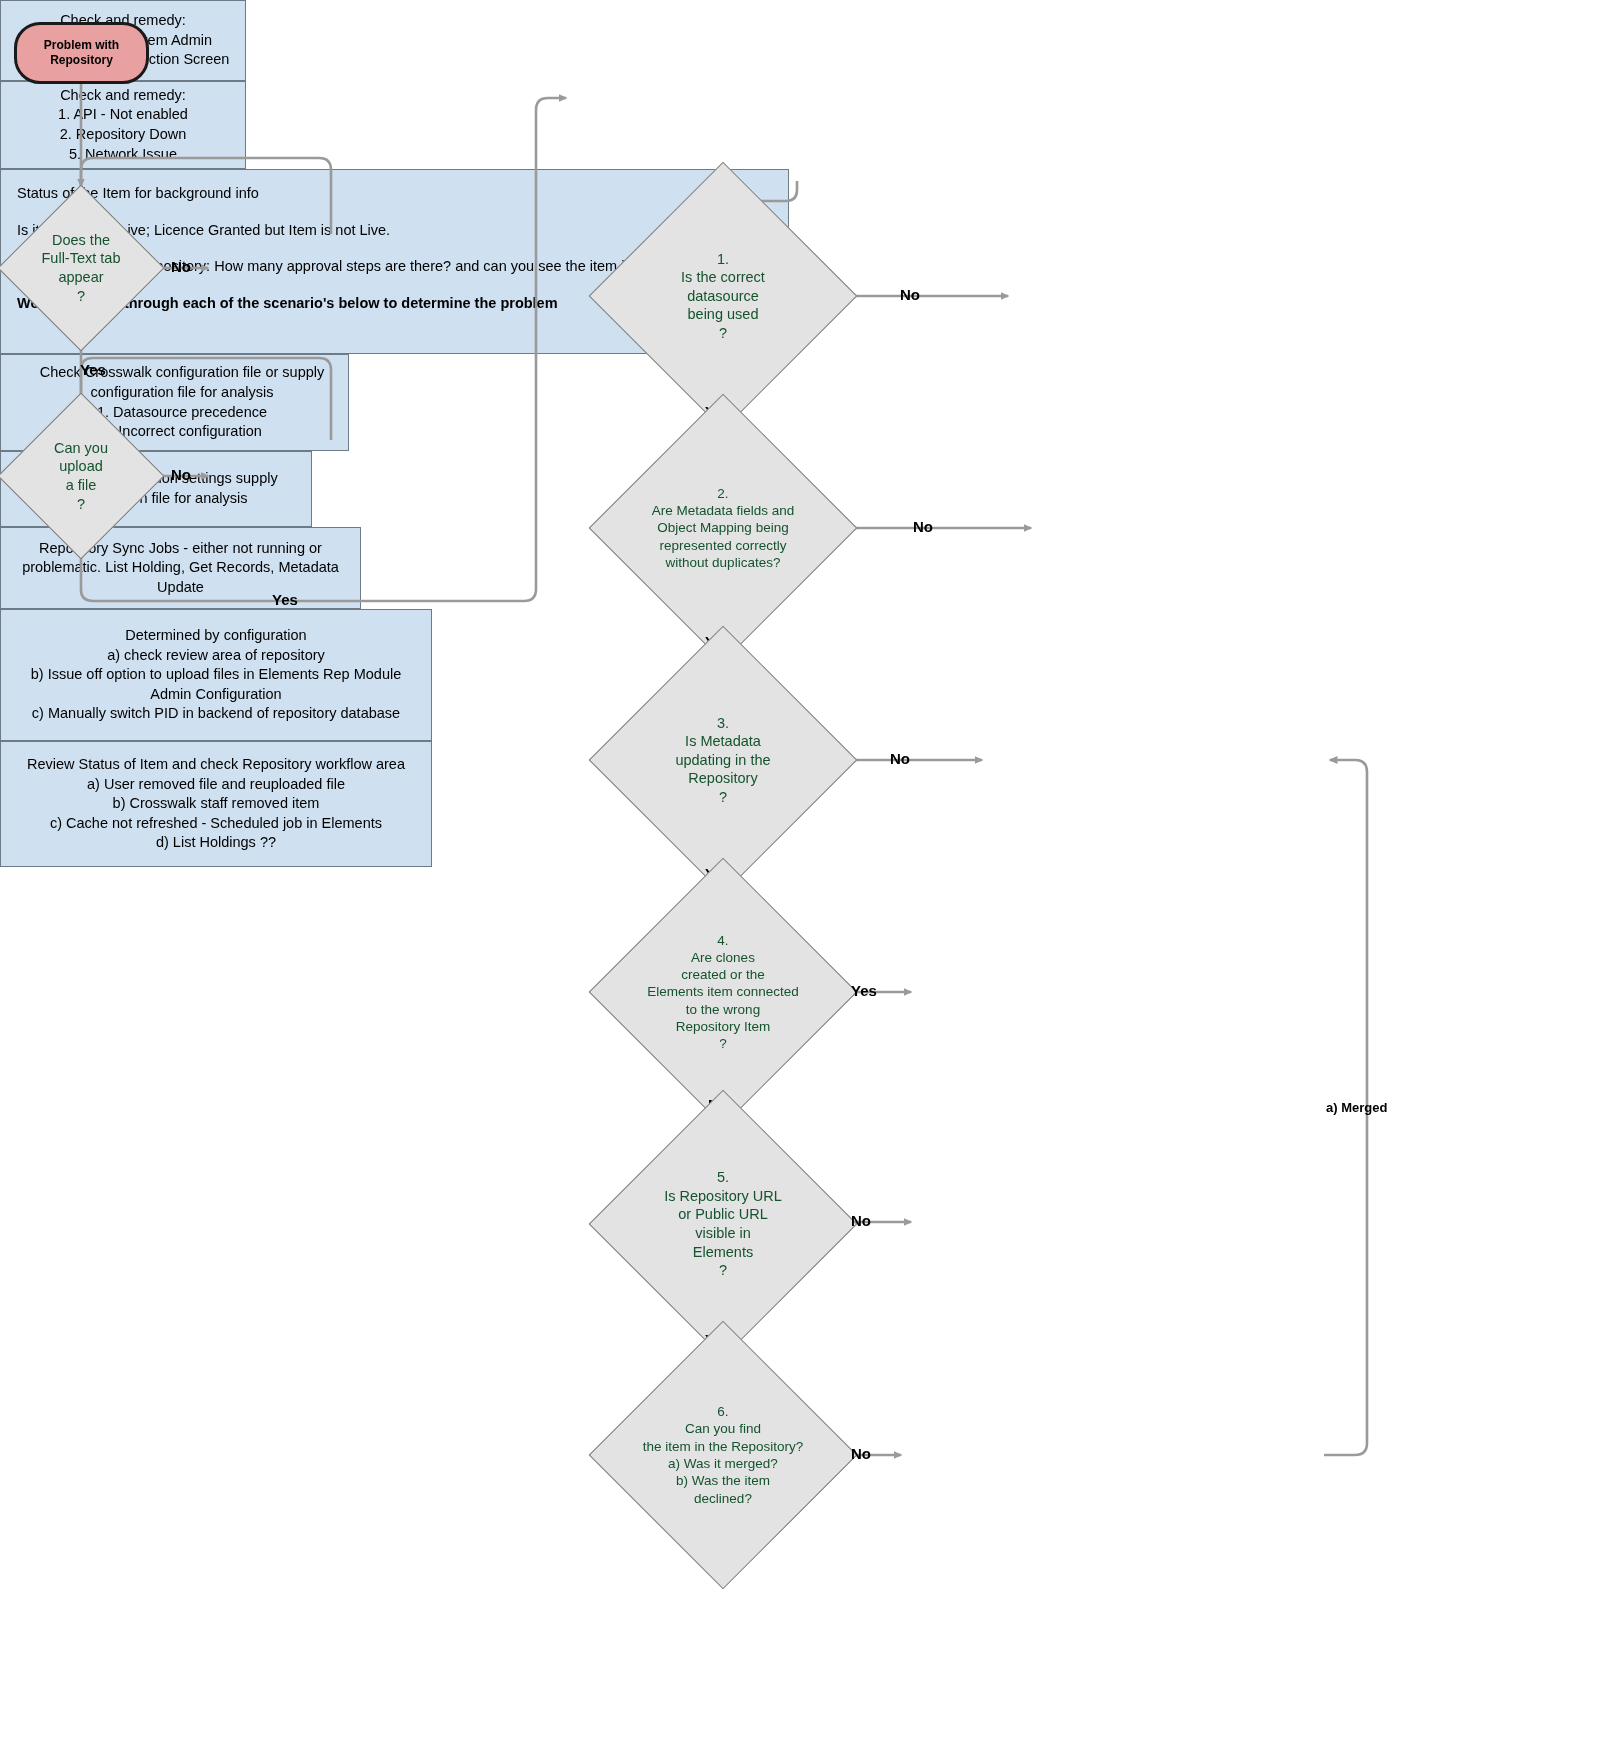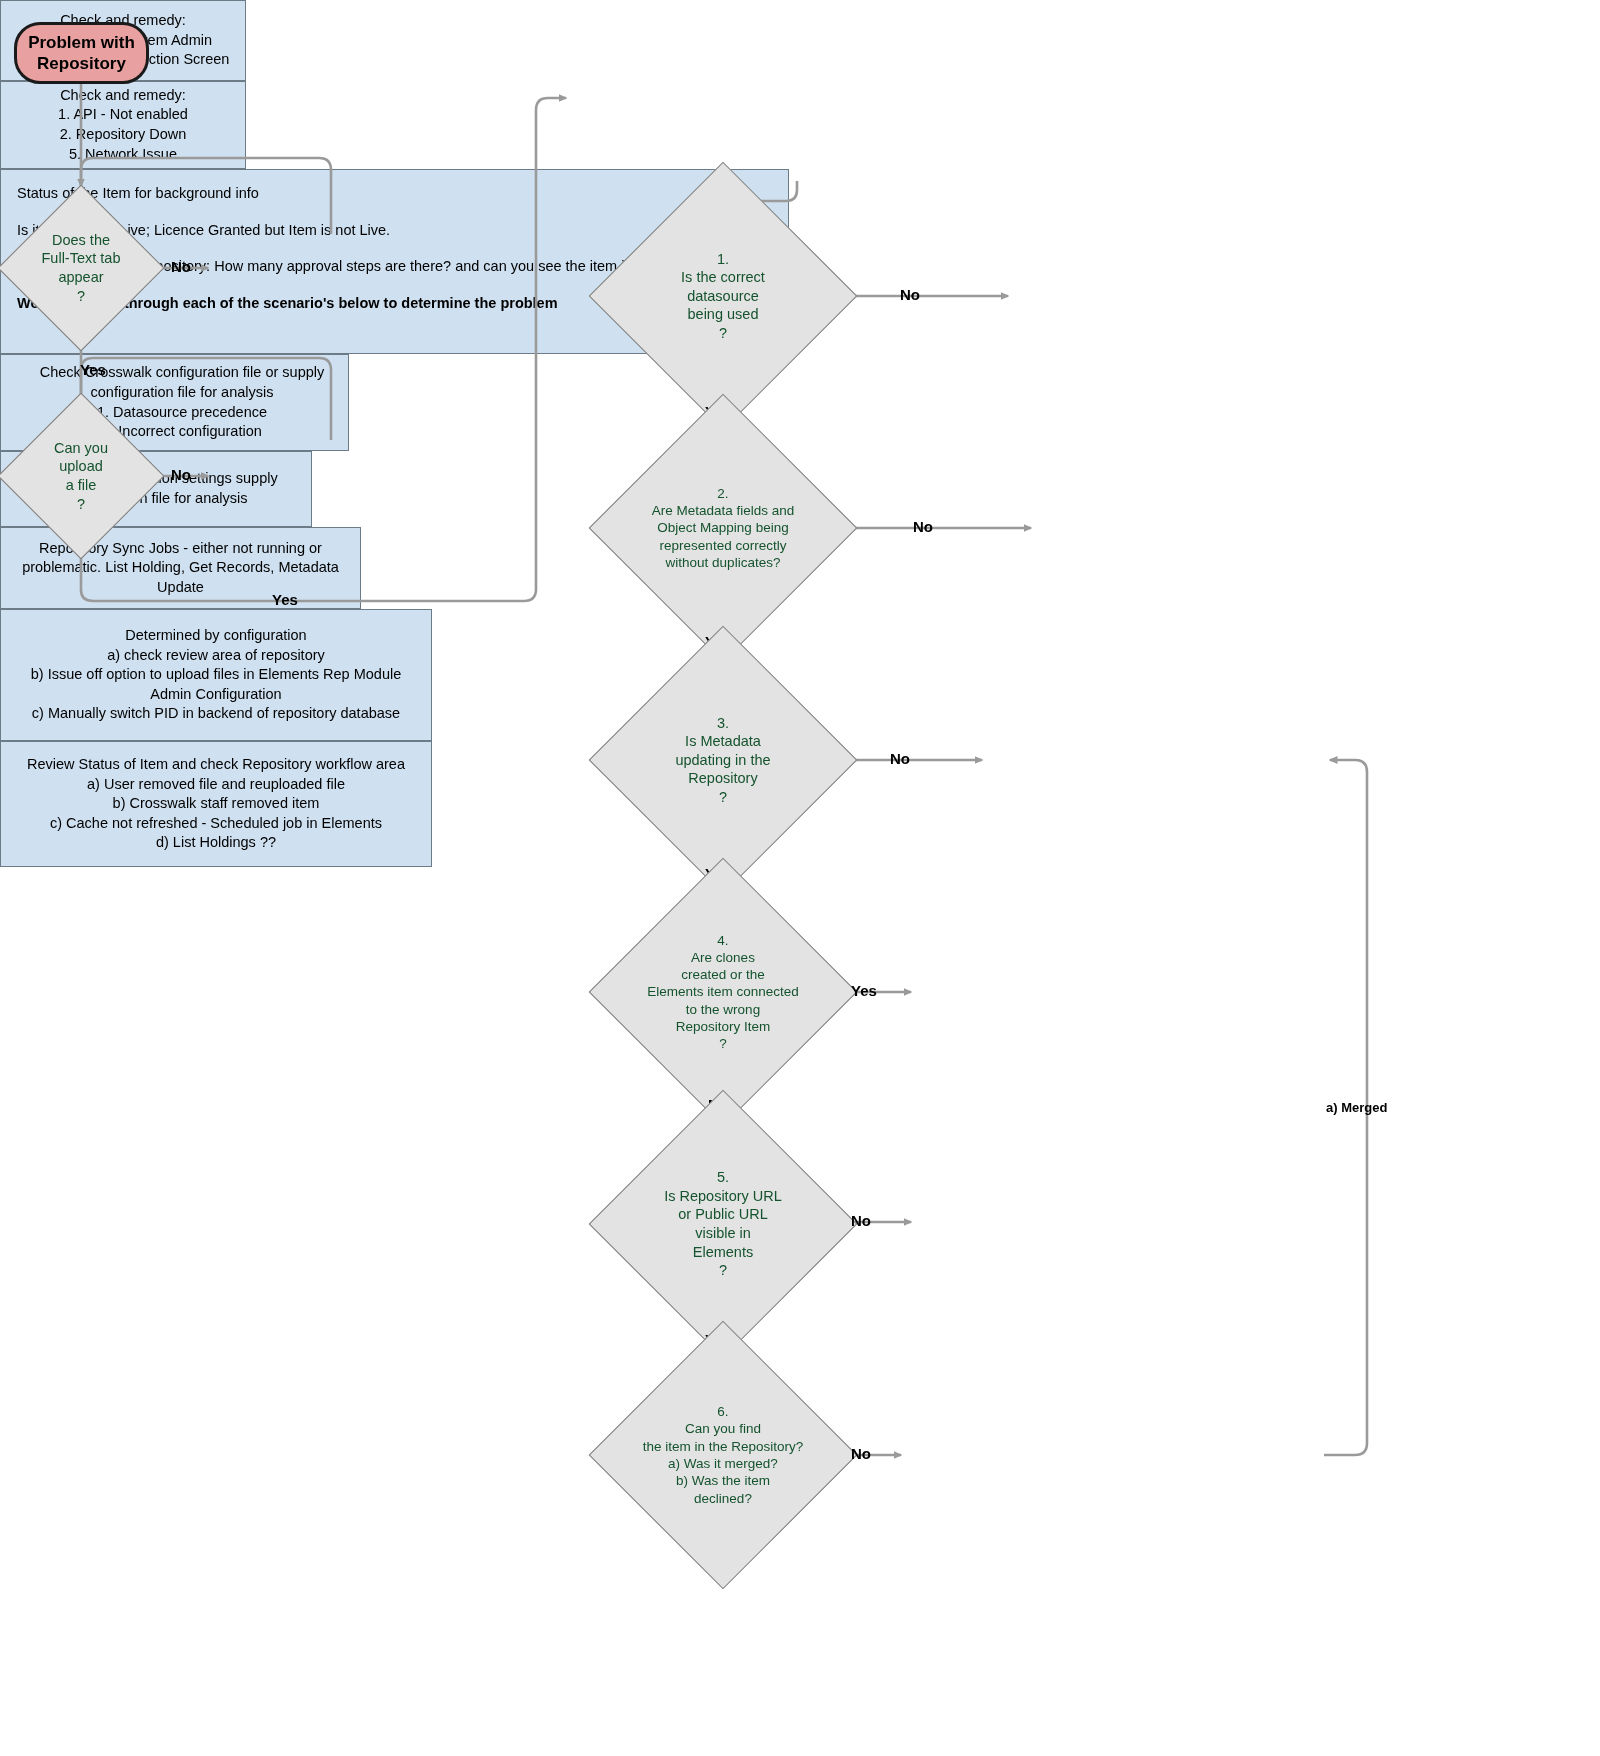--- a/index.html
+++ b/index.html
@@ -34,21 +34,21 @@
   
   .terminator {
     background: #e8a0a0;
     border: 3px solid #1a1a1a;
     border-radius: 26px;
     display: flex;
     align-items: center;
     justify-content: center;
     text-align: center;
     font-weight: bold;
-    font-size: 17px;
+    font-size: 12px;
     color: #000;
     line-height: 1.25;
   }
   
   .box {
     background: #cfe0f0;
     border: 1.5px solid #6d7b86;
     display: flex;
     align-items: center;
     justify-content: center;

